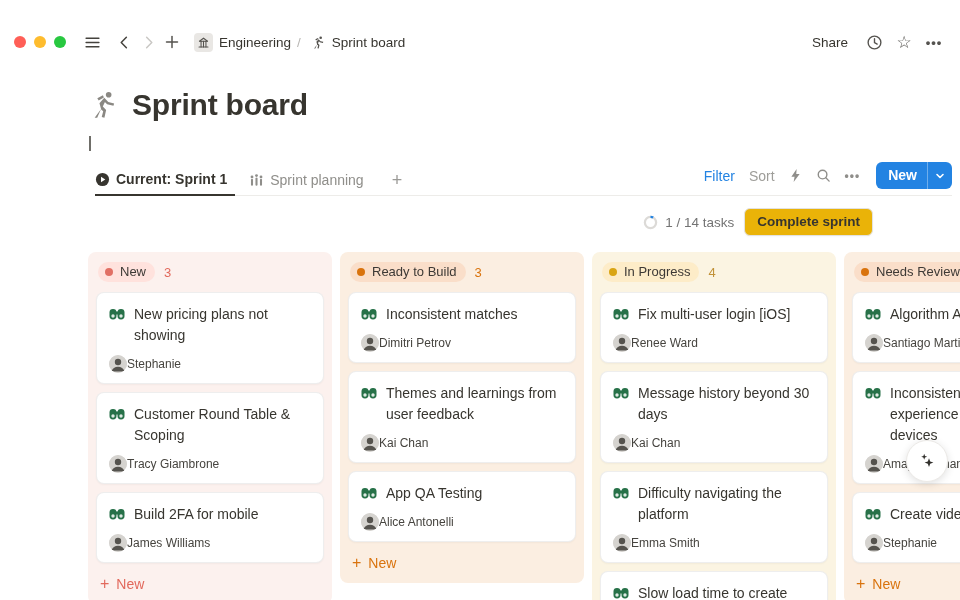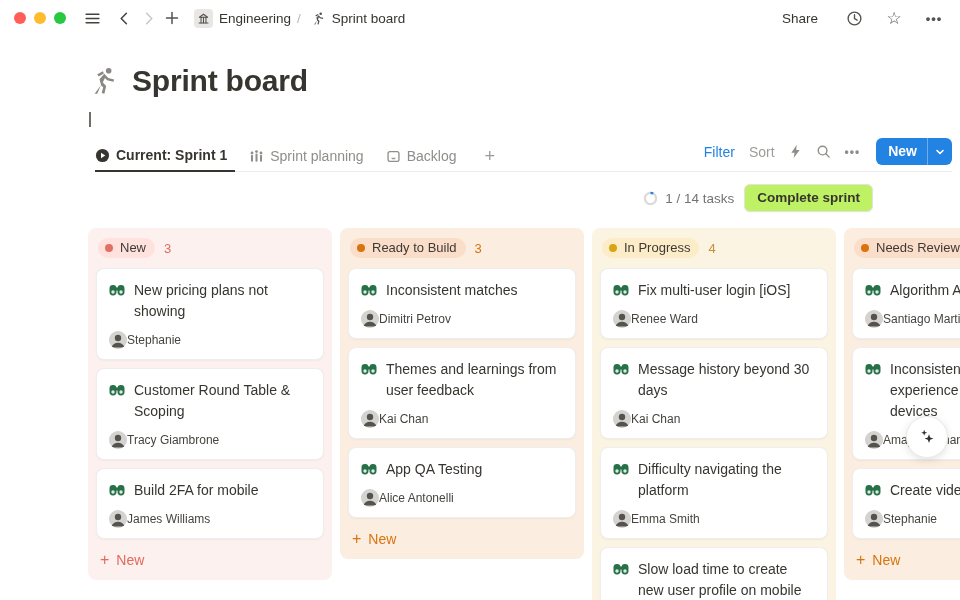--- a/index.html
+++ b/index.html
@@ -1,33 +1,33 @@
 <!DOCTYPE html>
 <html><head>
 <meta charset="utf-8">
 <style>
   * { margin:0; padding:0; box-sizing:border-box; }
   html,body { width:960px; height:600px; overflow:hidden; background:#ffffff;
     font-family:"Liberation Sans", sans-serif; color:#37352f; }
-  .app { position:relative; width:960px; height:468px; }
+  .app { position:relative; width:960px; height:468px;margin-top:24px; }
 
   
   .topbar { position:absolute; top:0; left:0; right:0; height:36px;
     display:flex; align-items:center; padding:0 14px; font-size:13.5px; }
   .tl-group { display:flex; gap:8px; margin-right:14px; }
   .tl { width:12px; height:12px; border-radius:50%; }
   .tl.red{background:#ff5f57} .tl.yellow{background:#febc2e} .tl.green{background:#28c840}
   .tb-icon { display:flex; align-items:center; justify-content:center;
     width:24px; height:24px; border-radius:4px; cursor:pointer; }
   .tb-icon svg { display:block; }
   .crumbs { display:flex; align-items:center; gap:6px; margin-left:10px; }
   .crumb-badge { width:19px; height:19px; background:#e9e7e4; border-radius:4px;
     display:flex; align-items:center; justify-content:center; }
   .crumb-sep { color:#b9b7b4; }
-  .topbar-right { margin-left:auto; display:flex; align-items:center; gap:16px; }
+  .topbar-right { margin-left:auto; display:flex; align-items:center; gap:6px; }
   .share { padding:4px 8px; border-radius:4px; cursor:pointer; }
   .star-glyph { font-size:17px; color:#55534f; line-height:1; }
   .dots { color:#55534f; font-size:13px; letter-spacing:1px; font-weight:700; }
 
   
   .title-row { position:absolute; top:64px; left:88px; display:flex; align-items:center; gap:12px; }
   .page-icon { width:32px; height:32px; }
   h1 { font-size:30px; font-weight:700; letter-spacing:-0.2px; }
   .caret { position:absolute; top:112px; left:89px; width:1.5px; height:15px; background:#6f6e69; }
 
@@ -45,21 +45,21 @@
   .vc-dots { color:#8f8e8a; letter-spacing:1px; font-weight:700; font-size:12px; cursor:pointer; }
   .new-btn { display:flex; align-items:stretch; background:#2383e2; border-radius:6px;
     overflow:hidden; color:#fff; font-size:14px; font-weight:600; cursor:pointer; margin-left:2px; }
   .new-btn .label { padding:5px 10px 6px 12px; }
   .new-btn .split { width:1px; background:rgba(255,255,255,0.35); }
   .new-btn .chev { display:flex; align-items:center; padding:0 7px; }
 
   
   .status-row { position:absolute; top:184px; right:87px; display:flex; align-items:center; gap:10px; }
   .task-count { display:flex; align-items:center; gap:7px; color:#737373; font-size:13.5px; }
-  .complete-btn { background:#bef264; border:1px solid #e3e2df; border-radius:6px;
+  .complete-btn { background:#eab308; border:1px solid #e3e2df; border-radius:6px;
     padding:5px 12px 6px; font-size:13.5px; font-weight:600; color:#37352f; cursor:pointer;
     box-shadow:0 1px 2px rgba(0,0,0,0.03); }
 
   
   .board { position:absolute; top:228px; left:88px; display:flex; gap:8px; align-items:flex-start; }
   .column { width:244px; flex:0 0 244px; background:var(--col-bg); border-radius:8px; padding:8px; }
   .col-head { display:flex; align-items:center; gap:9px; padding:2px 2px 10px; }
   .pill { display:inline-flex; align-items:center; gap:7px; background:var(--pill-bg);
     border-radius:12px; padding:2px 9px 3px 7px; font-size:13px; color:#3d3935; cursor:pointer; }
   .pill .dot { width:8px; height:8px; border-radius:50%; background:var(--dot); }
@@ -190,31 +190,20 @@
               <rect x="2.1" y="6.2" width="2.2" height="7.3" rx="1.1"></rect>
               <circle cx="8" cy="2.7" r="1.5"></circle>
               <rect x="6.9" y="4.7" width="2.2" height="8.8" rx="1.1"></rect>
               <circle cx="12.8" cy="4.2" r="1.5"></circle>
               <rect x="11.7" y="6.2" width="2.2" height="7.3" rx="1.1"></rect>
             </g>
           </svg>
       </span>
       <span>Sprint planning</span>
     </div>
-    <div class="tab">
-      <span style="display:flex">
-        <svg width="15" height="15" viewBox="0 0 16 16">
-            <g fill="none" stroke="#8f8e8a" stroke-width="1.4" stroke-linejoin="round">
-              <rect x="2.2" y="2.8" width="11.6" height="10.4" rx="2"></rect>
-              <path d="M2.2 9.2h3.3l1 1.6h3l1-1.6h3.3" fill="#8f8e8a" stroke="none" opacity="0.9"></path>
-            </g>
-          </svg>
-      </span>
-      <span>Backlog</span>
-    </div>
     <span class="tab-add">+</span>
 
     <div class="view-controls">
       <span class="vc-filter">Filter</span>
       <span class="vc-sort">Sort</span>
       <span class="vc-icon">
         <svg width="13" height="15" viewBox="0 0 12 16">
             <path d="M7.2 1 1.6 9.2h3.4L4 15l6.4-8.6H6.8z" fill="#8f8e8a"></path>
           </svg>
       </span>

